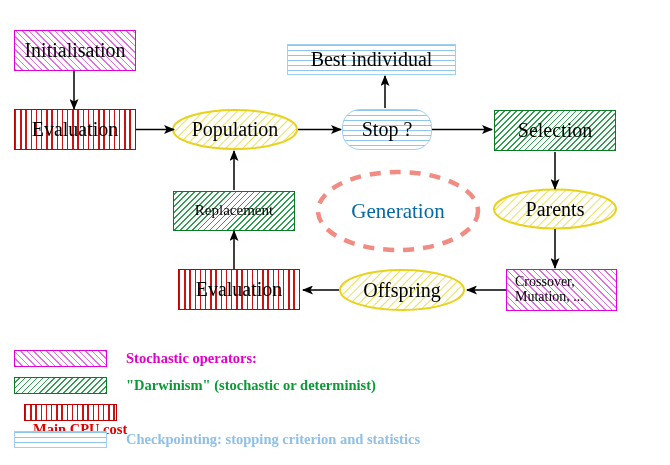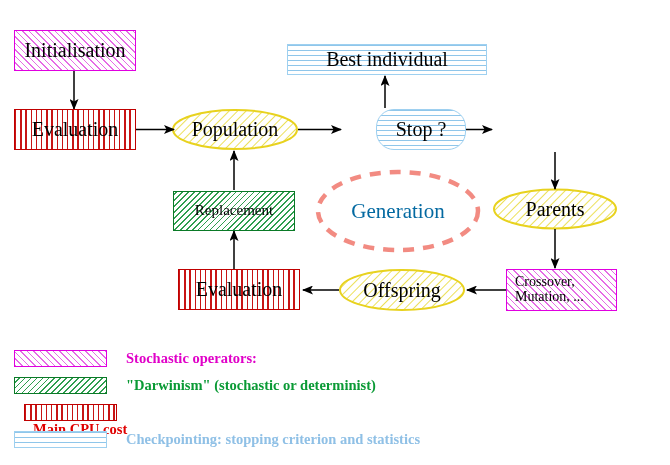--- a/index.html
+++ b/index.html
@@ -40,21 +40,21 @@
     background-image:repeating-linear-gradient(90deg,
        #c81414 0px,#c81414 1.4px,rgba(255,255,255,0) 1.4px,rgba(255,255,255,0) 5.2px);
     border:1.8px solid #c00000;
   }
   .fill-blue{
     background-color:#ffffff;
     background-image:repeating-linear-gradient(180deg,
        #8fc6ea 0px,#8fc6ea 1.2px,rgba(255,255,255,0) 1.2px,rgba(255,255,255,0) 5.0px);
     border:1.5px solid #9ed0f0;
   }
-  .rounded{border-radius:18px;margin-left:34px;}
+  .rounded{border-radius:18px;}
 
   
   #vec{position:absolute;left:0;top:0;width:670px;height:465px;z-index:1;}
   #vec2{position:absolute;left:0;top:0;width:670px;height:465px;z-index:2;pointer-events:none;}
 
   .ell-label{
     position:absolute;z-index:4;
     display:flex;align-items:center;justify-content:center;
     color:#000;text-align:center;
   }
@@ -114,28 +114,31 @@
   </svg>
 
   <div class="node fill-magenta" style="left:14px;top:30px;width:122px;height:41px;">
     <span class="lbl" style="font-size:20px;">Initialisation</span>
   </div>
 
   <div class="node fill-red" style="left:14px;top:109px;width:122px;height:41px;">
     <span class="lbl" style="font-size:20px;">Evaluation</span>
   </div>
 
-  <div class="node fill-blue" style="left:287px;top:44px;width:200px;height:31px;">
+  <div class="node fill-blue" style="left:287px;top:44px;width:169px;height:31px;">
     <span class="lbl" style="font-size:20px;">Best individual</span>
   </div>
 
   <div class="node fill-blue rounded" style="left:342px;top:109px;width:90px;height:41px;">
     <span class="lbl" style="font-size:20px;">Stop ?</span>
   </div>
 
+  <div class="node fill-green" style="left:494px;top:110px;width:122px;height:41px;">
+    <span class="lbl" style="font-size:20px;">Selection</span>
+  </div>
 
   <div class="node fill-magenta" style="left:506px;top:269px;width:111px;height:42px;flex-direction:column;justify-content:center;">
     <span class="lbl" style="font-size:14px;align-self:flex-start;margin-left:8px;">Crossover,</span>
     <span class="lbl" style="font-size:14px;align-self:flex-start;margin-left:8px;">Mutation, ...</span>
   </div>
 
   <div class="node fill-green" style="left:173px;top:191px;width:122px;height:40px;">
     <span class="lbl" style="font-size:15px;">Replacement</span>
   </div>
 

